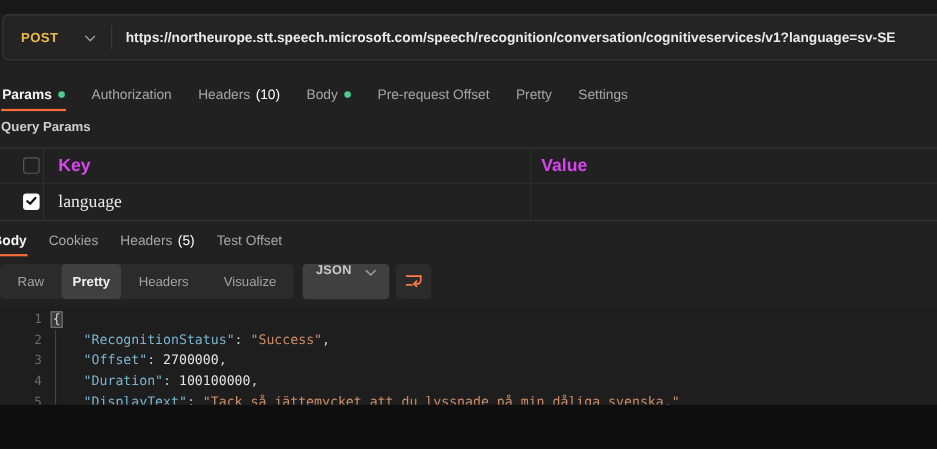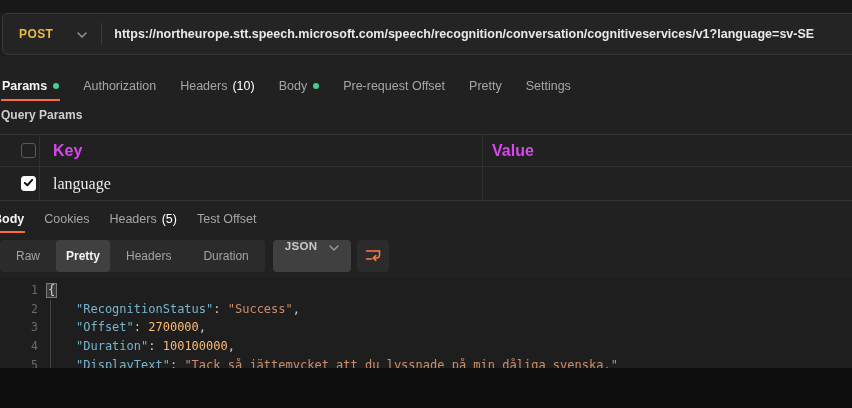--- a/index.html
+++ b/index.html
@@ -59,21 +59,21 @@
   .editor{position:absolute;top:278px;left:0;right:0;bottom:0;background:#1e1e1e;
     font-family:"DejaVu Sans Mono","Liberation Mono",monospace;font-size:12px;padding-top:3px;cursor:text;}
   .guide{position:absolute;left:50px;top:22px;width:1px;height:74px;background:#454545;}
   .cl{display:flex;height:18.6px;align-items:center;}
   .ln{width:38px;text-align:right;color:#6b6b6b;font-size:11.5px;flex:none;}
   .cc{margin-left:10px;flex:1;white-space:pre;position:relative;display:flex;align-items:center;height:100%;}
   .cc.ind{padding-left:28px;}
   .k{color:#7AB4CE;}
   .p{color:#cccccc;}
   .s{color:#CE8E6A;}
-  .num{color:#fdba74;}
+  .num{color:#e5e5e5;}
   .brace{color:#d0d0d0;}
   .boxed{border:1px solid #7a7a7a;background:#3a3a3a;line-height:13px;padding:0 1px;margin-left:-2px;}
   .hl{position:absolute;left:12px;right:0;top:0;bottom:0;background:#3E3C2A;}
   .cc > span{position:relative;z-index:1;}
   .cursor{display:inline-block;width:2px;height:15px;background:#e8e8e8;margin-left:2px;vertical-align:middle;}
 </style>
 </head>
 <body>
 
 <div class="app">
@@ -159,21 +159,21 @@
     <div class="tab">
       <span>Test Offset</span>
     </div>
   </div>
 
   <div class="toolbar">
     <div class="seg-group">
       <div class="seg">Raw</div>
       <div class="seg active">Pretty</div>
       <div class="seg">Headers</div>
-      <div class="seg">Duration</div>
+      <div class="seg">Visualize</div>
     </div>
     <div class="json-select">
       <span class="json-label">JSON</span>
       <span>
         <svg width="10" height="6" viewBox="0 0 10 6">
             <path d="M1 1l4 4 4-4" stroke="#9a9a9a" stroke-width="1.4" fill="none" stroke-linecap="round" stroke-linejoin="round"></path>
           </svg>
       </span>
     </div>
     <div class="wrap-btn">

